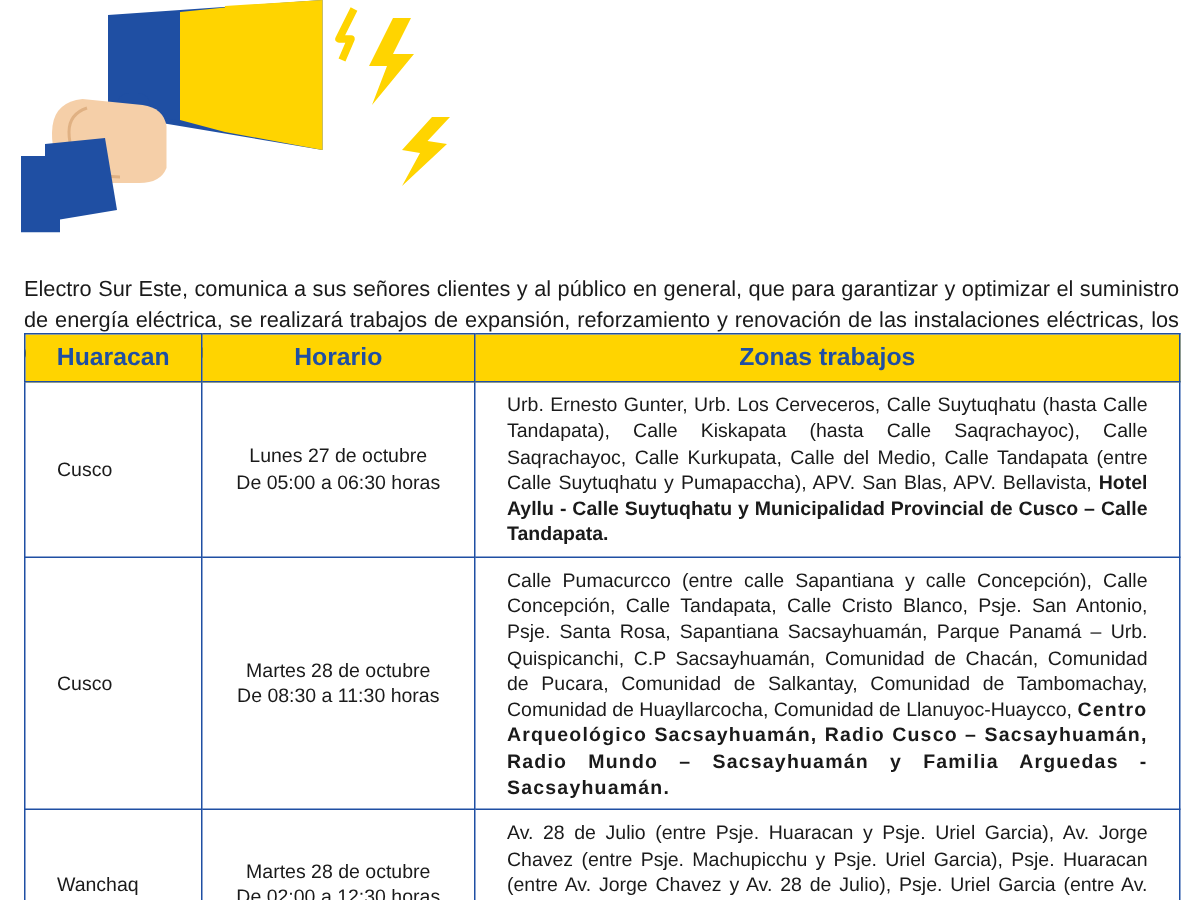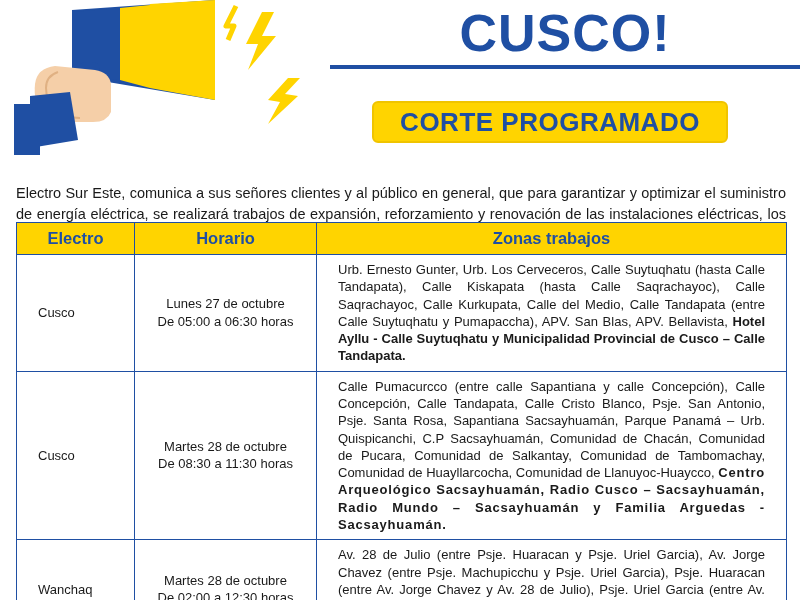--- a/index.html
+++ b/index.html
@@ -160,39 +160,35 @@
 
         <path d="M30 96 L70 92 L78 140 L30 148 Z" fill="#1f4fa3"></path>
         <rect x="14" y="104" width="26" height="51" fill="#1f4fa3"></rect>
 
         <path d="M262 12 L246 44 L258 44 L248 70 L276 36 L262 36 L274 12 Z" fill="#ffd400"></path>
         <path d="M288 78 L268 100 L280 102 L268 124 L298 96 L285 94 L300 78 Z" fill="#ffd400"></path>
         <path d="M236 6 L226 26 L234 26 L228 40" fill="none" stroke="#ffd400" stroke-width="5" stroke-linejoin="round"></path>
       </svg>
     </div>
 
-    <div class="title">CUSCO!</div>
-
-    <div class="subtitle-box">
-      <span>CORTE PROGRAMADO</span>
-    </div>
+
   </div>
 
   <p class="intro">Electro Sur Este, comunica a sus señores clientes y al público en general, que para garantizar y optimizar el suministro de energía eléctrica, se realizará trabajos de expansión, reforzamiento y renovación de las instalaciones eléctricas, los días y horarios siguientes:</p>
 
   <div class="table-wrap">
     <table class="cuts">
       <colgroup>
         <col class="c-distrito">
         <col class="c-horario">
         <col class="c-zonas">
       </colgroup>
       <thead>
         <tr>
-          <th>Electro</th>
+          <th>Huaracan</th>
           <th>Horario</th>
           <th>Zonas trabajos</th>
         </tr>
       </thead>
       <tbody>
         <tr>
           <td class="distrito">Cusco</td>
           <td class="horario">
             <div>Lunes 27 de octubre</div>
             <div>De 05:00 a 06:30 horas</div>

